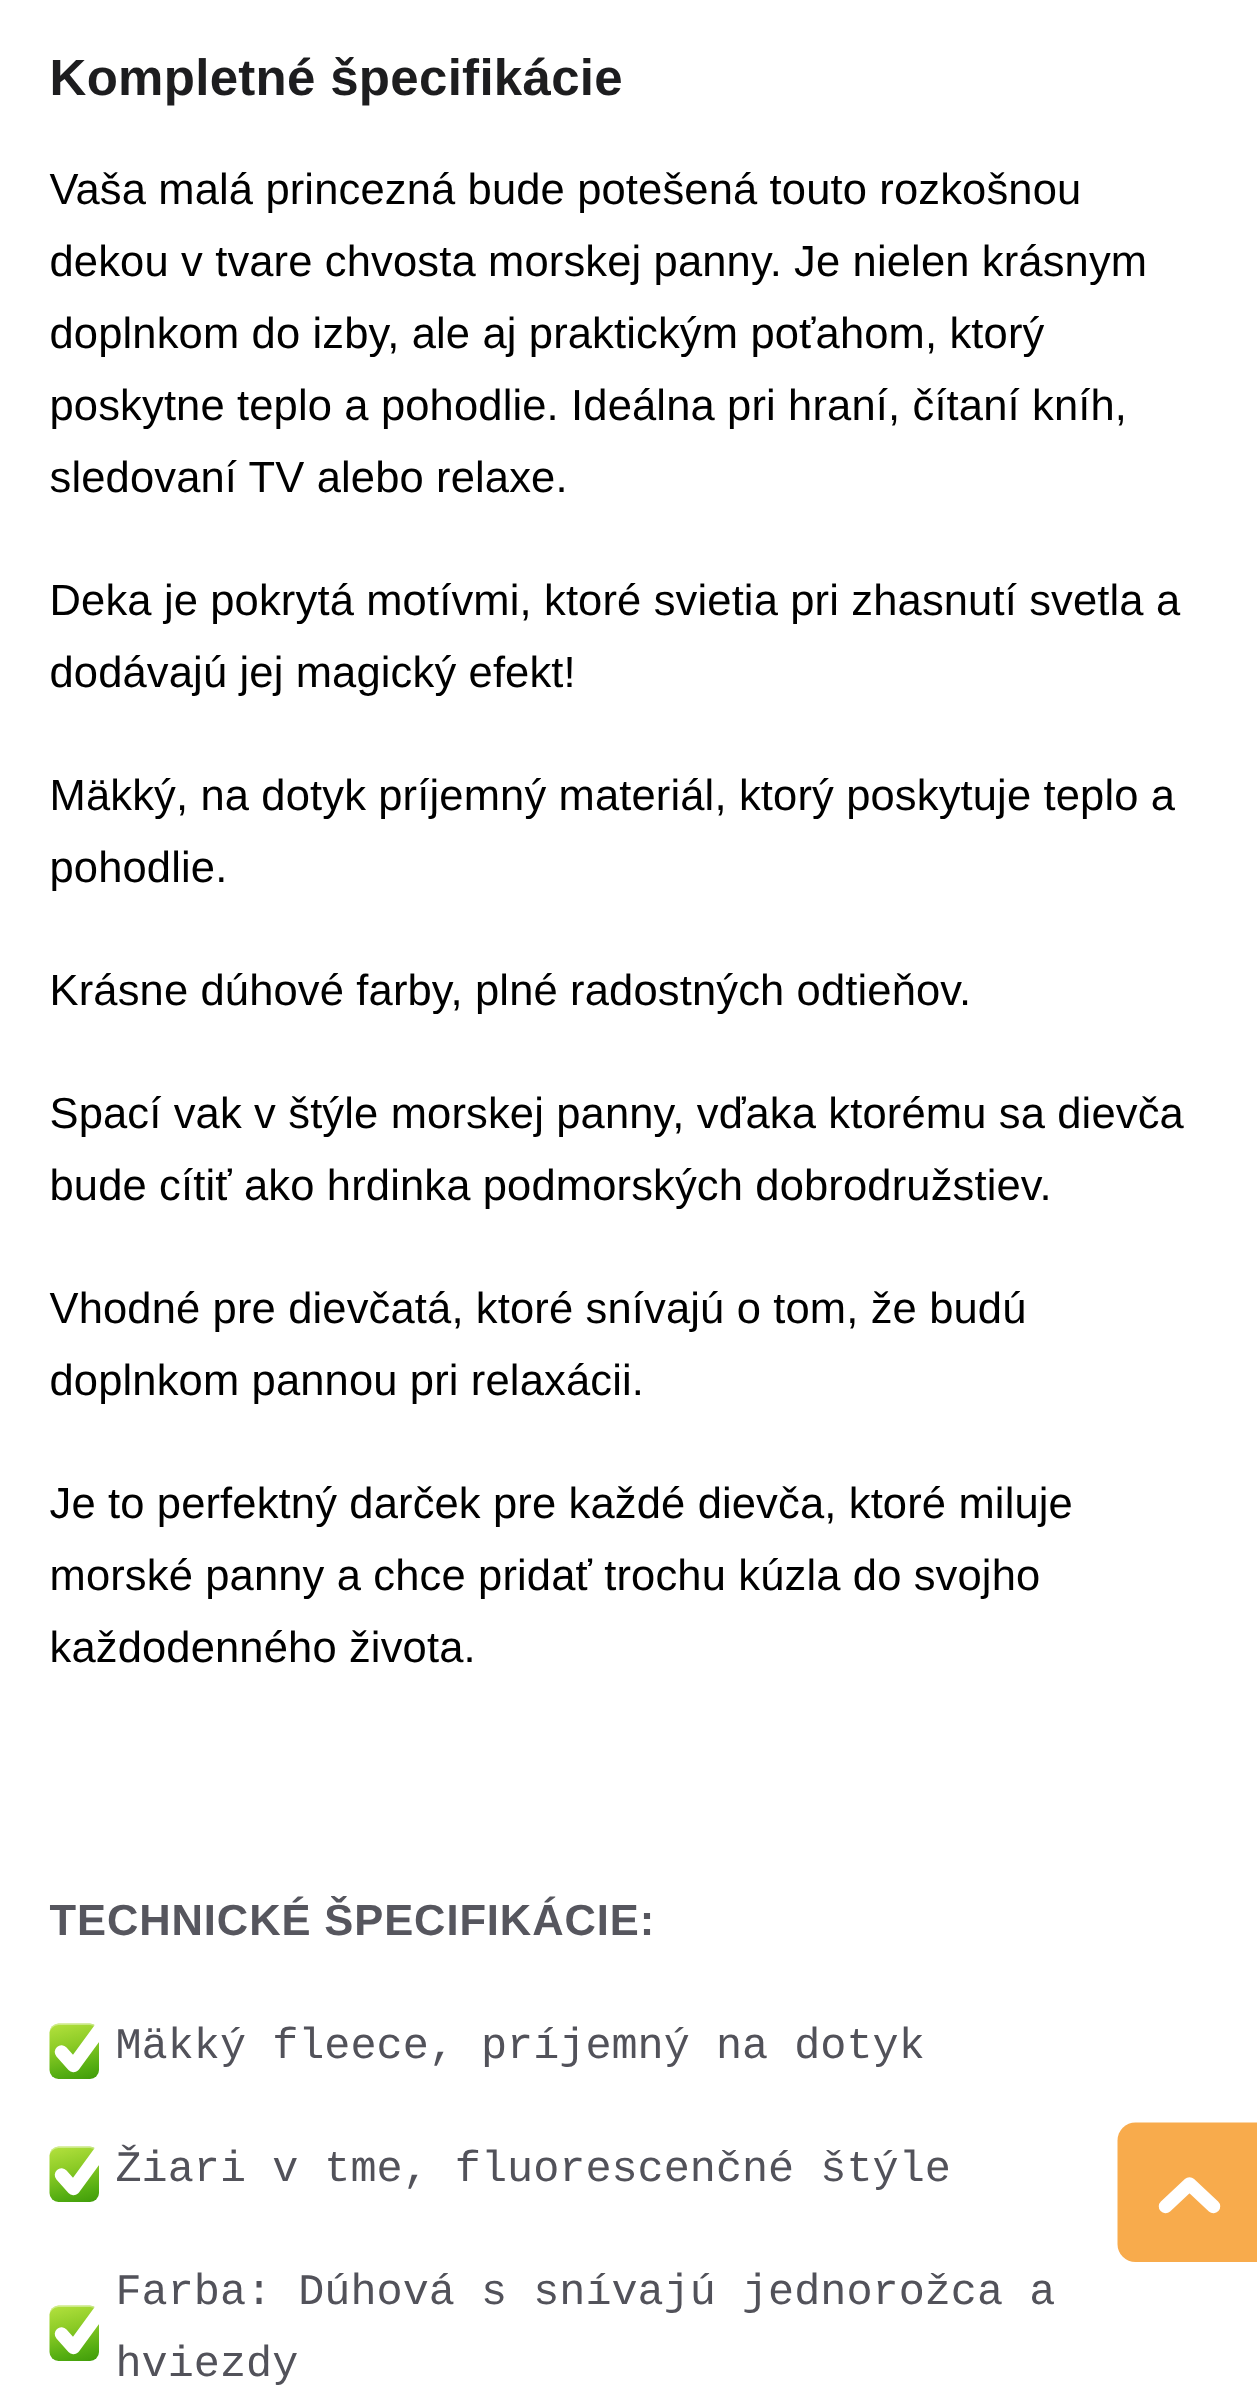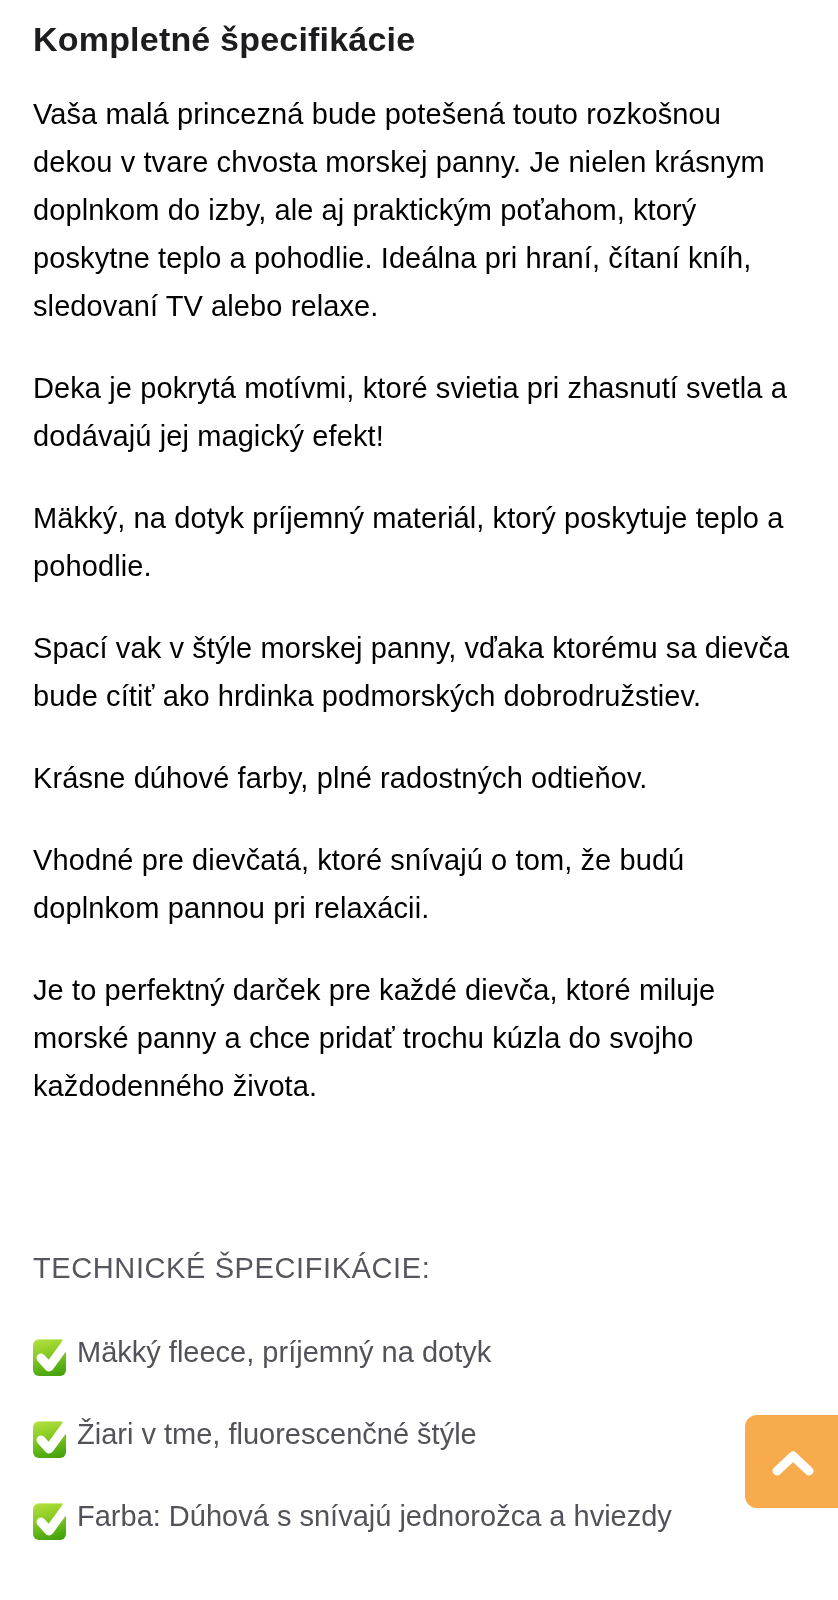--- a/index.html
+++ b/index.html
@@ -8,21 +8,21 @@
     background: #ffffff;
   }
   body {
     width: 838px;
     height: 1600px;
     overflow: hidden;
     position: relative;
     font-family: "Liberation Sans", "DejaVu Sans", sans-serif;
   }
   .content {
-    padding: 19px 33px 0 33px;
+    padding: 32px 33px 0 33px;
   }
   h2.page-title {
     margin: 0 0 30px 0;
     font-size: 34px;
     line-height: 1.2;
     font-weight: 700;
     color: #1d1d1f;
     letter-spacing: 0.2px;
   }
   p.body-par {
@@ -33,31 +33,32 @@
     color: #000000;
     letter-spacing: 0.1px;
   }
   .big-spacer {
     height: 100px;
   }
   p.tech-heading {
     margin: 0 0 36px 0;
     font-size: 29px;
     line-height: 48px;
-    font-weight: 400;
+    font-weight: 700;
     color: #56565e;
     letter-spacing: 0.6px;
   }
   .spec-item {
     margin: 0 0 34px 0;
     font-size: 29px;
     line-height: 48px;
     color: #52525a;
     display: flex;
-    align-items: flex-end;
+    align-items: center;
+    font-family: Liberation Mono, monospace;
   }
   .spec-item .check-emoji {
     flex: 0 0 auto;
     display: inline-block;
     width: 33px;
     height: 37px;
     margin: 5px 11px 0 0;
     border-radius: 6px;
     background: linear-gradient(165deg, #b5e23f 0%, #8ccb26 40%, #55ae12 78%, #3f9b09 100%);
     box-shadow: inset 0 1px 0 rgba(255,255,255,0.4);
@@ -93,22 +94,22 @@
 </head>
 <body>
 
 <div class="content">
 
   <h2 class="page-title">Kompletné špecifikácie</h2>
 
   <p class="body-par">Vaša malá princezná bude potešená touto rozkošnou dekou v tvare chvosta morskej panny. Je nielen krásnym doplnkom do izby, ale aj praktickým poťahom, ktorý poskytne teplo a pohodlie. Ideálna pri hraní, čítaní kníh, sledovaní TV alebo relaxe.</p>
   <p class="body-par">Deka je pokrytá motívmi, ktoré svietia pri zhasnutí svetla a dodávajú jej magický efekt!</p>
   <p class="body-par">Mäkký, na dotyk príjemný materiál, ktorý poskytuje teplo a pohodlie.</p>
+  <p class="body-par">Krásne dúhové farby, plné radostných odtieňov.</p>
   <p class="body-par">Spací vak v štýle morskej panny, vďaka ktorému sa dievča bude cítiť ako hrdinka podmorských dobrodružstiev.</p>
-  <p class="body-par">Krásne dúhové farby, plné radostných odtieňov.</p>
   <p class="body-par">Vhodné pre dievčatá, ktoré snívajú o tom, že budú doplnkom pannou pri relaxácii.</p>
   <p class="body-par">Je to perfektný darček pre každé dievča, ktoré miluje morské panny a chce pridať trochu kúzla do svojho každodenného života.</p>
 
   <div class="big-spacer"></div>
 
   <p class="tech-heading">TECHNICKÉ ŠPECIFIKÁCIE:</p>
 
   <div class="spec-item">
     <span class="check-emoji">
       <svg width="38" height="42" viewBox="0 0 38 42">

